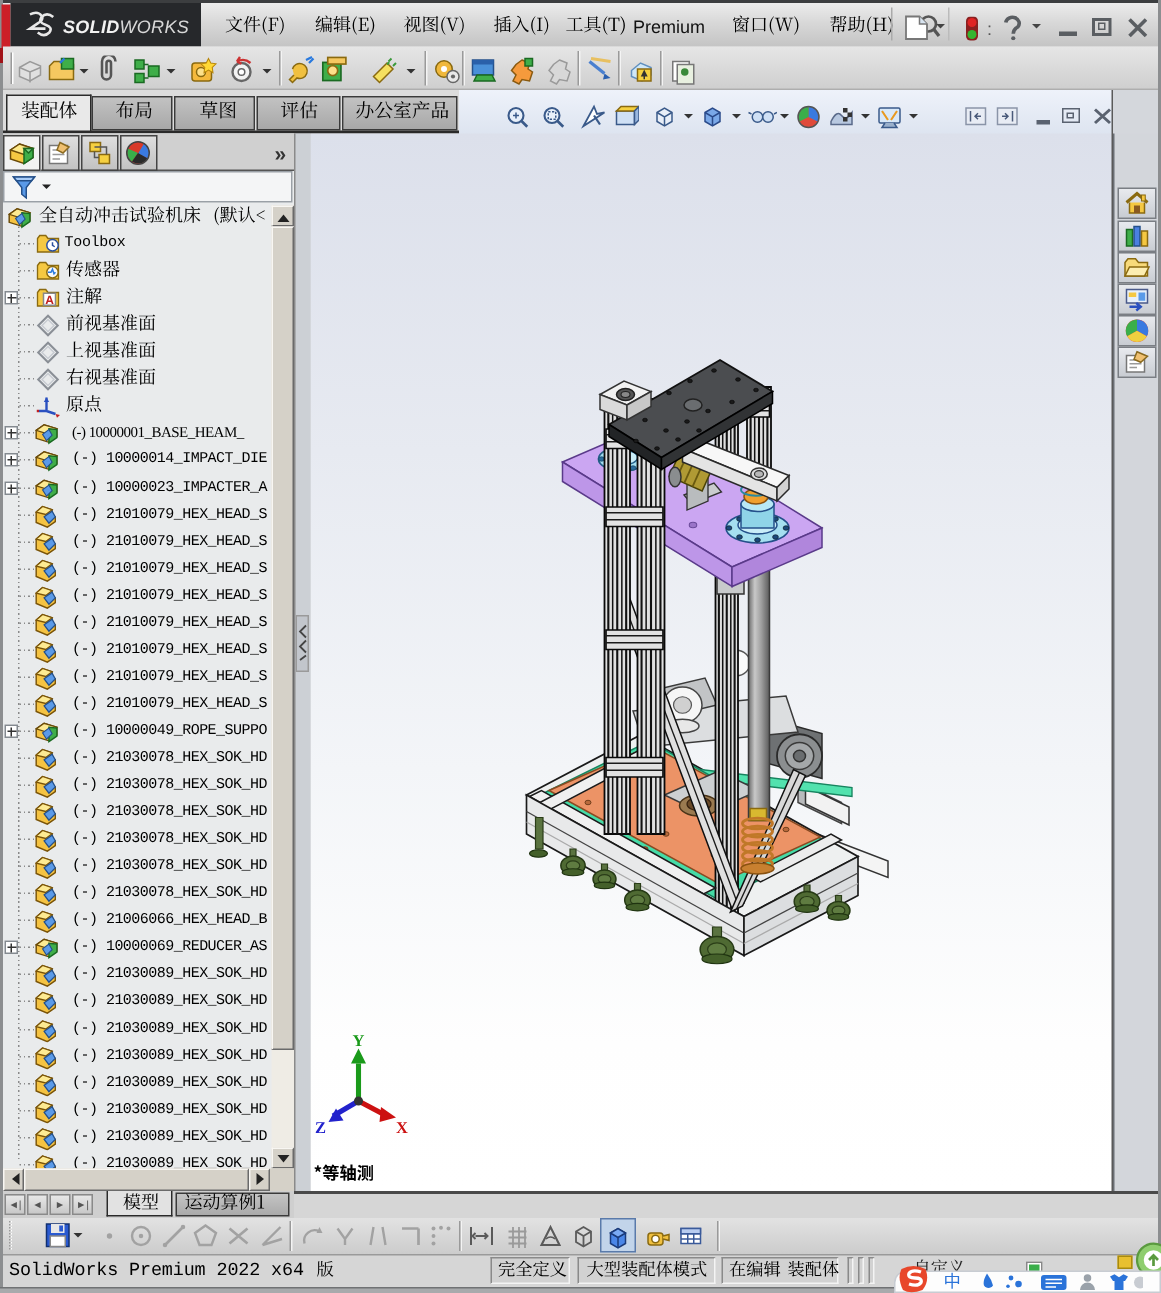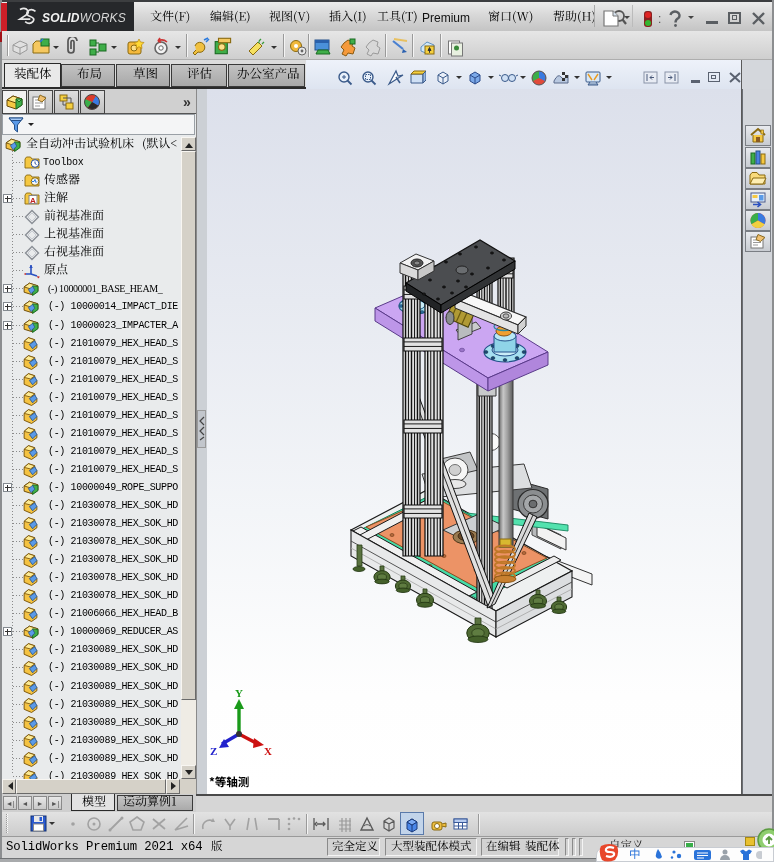--- a/index.html
+++ b/index.html
@@ -729,21 +729,21 @@
     <circle cx="7" cy="11" r="2.5" fill="#fff" stroke="#8a6a10"></circle>
     <path d="M12 9 l4 -1 v4 l-4 -1" fill="#f0c040" stroke="#8a6a10"></path>
   </svg>
 <svg class="a" style="left:452px;top:815px" width="18" height="18" viewBox="0 0 18 18">
     <rect x="2" y="4" width="13" height="10" fill="#fff" stroke="#3a5a9a"></rect>
     <path d="M2 7.5 h13 M2 11 h13 M6.5 4 v10 M10.5 4 v10" stroke="#3a5a9a"></path>
     <rect x="2" y="4" width="13" height="3.5" fill="#b8ccf0" stroke="#3a5a9a"></rect>
   </svg>
 <div class="a" style="left:478px;top:814px;width:2px;height:20px;border-left:1px solid #9a9a9a;border-right:1px solid #f4f4f4"></div>
 <div class="a" style="left:2px;top:836px;width:770px;height:22px;background:#d6d6d6;border-top:1px solid #9a9a9a"></div>
-<div class="a" style="left:6px;top:840px;font-family:'Liberation Mono',monospace;font-size:12.3px;color:#000;letter-spacing:-0.1px">SolidWorks Premium 2021 x64 </div>
+<div class="a" style="left:6px;top:840px;font-family:'Liberation Mono',monospace;font-size:12.3px;color:#000;letter-spacing:-0.1px">SolidWorks Premium 2022 x64 </div>
 <svg class="t" style="left:210px;top:841px" width="14" height="18">
     <path transform="translate(1,9.2)" d="M5.6 -8.6V-5.0C5.6 -2.9 5.4 -0.8 4.1 0.8L4.3 0.9C6.1 -0.7 6.3 -3.0 6.3 -5.0V-5.7H6.8C7.0 -4.2 7.4 -2.8 8.0 -1.8C7.3 -0.8 6.3 0.1 5.2 0.8L5.3 1.0C6.5 0.4 7.5 -0.4 8.3 -1.2C8.8 -0.4 9.6 0.3 10.5 0.9C10.6 0.6 10.9 0.4 11.2 0.4L11.2 0.3C10.2 -0.2 9.3 -0.9 8.7 -1.7C9.5 -2.9 10.0 -4.2 10.3 -5.6C10.6 -5.6 10.7 -5.6 10.8 -5.8L10.0 -6.5L9.5 -6.0H6.3V-8.3C7.4 -8.3 9.1 -8.5 10.3 -8.8C10.5 -8.7 10.6 -8.7 10.8 -8.7L10.0 -9.6C8.8 -9.2 7.3 -8.8 6.2 -8.6L5.6 -8.9ZM2.2 -9.1 1.1 -9.3V-3.7C1.1 -1.9 1.0 -0.4 0.4 0.8L0.6 0.9C1.6 -0.3 1.8 -1.8 1.8 -3.7H3.3V0.8H3.4C3.7 0.8 4.0 0.6 4.0 0.5V-3.5C4.3 -3.6 4.4 -3.7 4.5 -3.7L3.6 -4.5L3.2 -4.0H1.8V-5.9H5.0C5.1 -5.9 5.3 -5.9 5.3 -6.1C5.0 -6.4 4.5 -6.8 4.5 -6.8L4.0 -6.2H3.8V-9.2C4.1 -9.2 4.2 -9.3 4.3 -9.5L3.1 -9.6V-6.2H1.8V-8.8C2.1 -8.9 2.2 -9.0 2.2 -9.1ZM8.3 -2.3C7.7 -3.2 7.2 -4.4 7.0 -5.7H9.6C9.3 -4.5 8.9 -3.3 8.3 -2.3Z" fill="#000"></path>
   </svg>
 <div class="a" style="left:327px;top:838px;width:53px;height:18px;background:#d2d2d2;border:1px solid;border-color:#8a8a8a #f4f4f4 #f4f4f4 #8a8a8a"></div>
 <svg class="t" style="left:331px;top:841px" width="49" height="18">
     <path transform="translate(1,9.2)" d="M5.0 -9.6 4.9 -9.6C5.3 -9.2 5.7 -8.6 5.8 -8.1C6.6 -7.5 7.3 -9.1 5.0 -9.6ZM8.0 -6.6 7.5 -6.0H2.5L2.6 -5.6H8.7C8.8 -5.6 9.0 -5.7 9.0 -5.8C8.6 -6.1 8.0 -6.6 8.0 -6.6ZM1.9 -8.4 1.7 -8.4C1.8 -7.7 1.4 -7.0 0.9 -6.8C0.6 -6.6 0.5 -6.4 0.6 -6.1C0.7 -5.8 1.2 -5.8 1.5 -6.0C1.8 -6.2 2.1 -6.7 2.1 -7.5H9.6C9.5 -7.0 9.2 -6.5 9.0 -6.1L9.2 -6.0C9.6 -6.4 10.3 -6.9 10.6 -7.3C10.8 -7.4 10.9 -7.4 11.0 -7.5L10.1 -8.3L9.6 -7.8H2.1C2.0 -8.0 2.0 -8.2 1.9 -8.4ZM9.7 -4.7 9.1 -4.0H1.0L1.1 -3.7H4.0C3.8 -2.0 3.3 -0.4 0.5 0.7L0.6 0.9C4.1 -0.1 4.6 -1.7 4.8 -3.7H6.5V-0.2C6.5 0.4 6.6 0.6 7.6 0.6H8.9C10.8 0.6 11.1 0.4 11.1 0.1C11.1 -0.1 11.1 -0.1 10.8 -0.2L10.8 -1.8H10.6C10.5 -1.1 10.3 -0.5 10.3 -0.3C10.2 -0.2 10.2 -0.1 10.0 -0.1C9.9 -0.1 9.4 -0.1 8.9 -0.1H7.7C7.2 -0.1 7.2 -0.2 7.2 -0.3V-3.7H10.4C10.6 -3.7 10.7 -3.7 10.7 -3.9C10.3 -4.2 9.7 -4.7 9.7 -4.7Z M17.5 -9.0C18.4 -7.3 20.1 -5.7 22.0 -4.7C22.1 -5.0 22.3 -5.3 22.7 -5.3L22.7 -5.5C20.7 -6.4 18.8 -7.7 17.7 -9.2C18.0 -9.2 18.2 -9.2 18.2 -9.4L16.8 -9.7C16.2 -8.0 13.8 -5.6 11.9 -4.5L12.0 -4.3C14.2 -5.3 16.4 -7.3 17.5 -9.0ZM12.3 0.1 12.4 0.5H22.1C22.2 0.5 22.3 0.4 22.4 0.3C22.0 -0.1 21.3 -0.6 21.3 -0.6L20.7 0.1H17.6V-2.3H20.9C21.1 -2.3 21.2 -2.4 21.2 -2.5C20.8 -2.9 20.2 -3.3 20.2 -3.3L19.6 -2.7H17.6V-4.8H20.5C20.6 -4.8 20.8 -4.9 20.8 -5.0C20.4 -5.4 19.8 -5.8 19.8 -5.8L19.3 -5.2H13.9L14.0 -4.8H16.8V-2.7H13.7L13.8 -2.3H16.8V0.1Z M28.0 -9.6 27.9 -9.6C28.3 -9.2 28.7 -8.6 28.8 -8.1C29.6 -7.5 30.3 -9.1 28.0 -9.6ZM24.9 -8.4 24.7 -8.4C24.8 -7.7 24.4 -7.0 23.9 -6.8C23.6 -6.6 23.5 -6.4 23.6 -6.1C23.7 -5.8 24.1 -5.8 24.4 -6.0C24.8 -6.3 25.1 -6.7 25.1 -7.5H32.6C32.5 -7.1 32.3 -6.6 32.2 -6.3L32.3 -6.2C32.7 -6.5 33.3 -7.0 33.6 -7.3C33.8 -7.4 33.9 -7.4 34.0 -7.5L33.1 -8.3L32.6 -7.8H25.1C25.0 -8.0 25.0 -8.2 24.9 -8.4ZM31.7 -6.5 31.2 -5.9H24.8L24.9 -5.5H28.4V-0.4C27.4 -0.7 26.7 -1.3 26.2 -2.4C26.4 -2.9 26.5 -3.4 26.6 -3.9C26.9 -3.9 27.0 -4.0 27.0 -4.1L25.9 -4.4C25.6 -2.6 25.0 -0.5 23.4 0.8L23.5 0.9C24.8 0.2 25.6 -0.9 26.1 -2.1C27.0 0.2 28.5 0.7 31.1 0.7C31.7 0.7 33.1 0.7 33.6 0.7C33.6 0.4 33.8 0.1 34.1 0.1V-0.1C33.4 -0.1 31.8 -0.1 31.2 -0.1C30.4 -0.1 29.7 -0.1 29.1 -0.2V-3.0H32.4C32.5 -3.0 32.6 -3.1 32.7 -3.2C32.3 -3.6 31.7 -4.1 31.7 -4.1L31.1 -3.4H29.1V-5.5H32.4C32.6 -5.5 32.7 -5.6 32.7 -5.7C32.3 -6.0 31.7 -6.5 31.7 -6.5Z M38.9 -9.5 38.8 -9.4C39.4 -8.7 40.1 -7.6 40.2 -6.7C41.1 -6.0 41.8 -8.0 38.9 -9.5ZM44.3 -8.4 43.0 -8.7C42.5 -6.4 41.7 -4.4 40.2 -2.7C38.6 -4.1 37.5 -6.0 37.0 -8.5L36.7 -8.3C37.2 -5.7 38.2 -3.7 39.7 -2.1C38.5 -0.9 36.9 0.0 34.9 0.7L35.0 0.9C37.2 0.3 38.9 -0.6 40.1 -1.7C41.4 -0.6 42.9 0.3 44.7 0.9C44.8 0.5 45.2 0.3 45.6 0.3L45.6 0.1C43.7 -0.4 42.1 -1.1 40.7 -2.2C42.3 -3.9 43.3 -5.9 43.8 -8.2C44.1 -8.2 44.3 -8.2 44.3 -8.4Z" fill="#000"></path>
   </svg>
 <div class="a" style="left:385px;top:838px;width:92px;height:18px;background:#d2d2d2;border:1px solid;border-color:#8a8a8a #f4f4f4 #f4f4f4 #8a8a8a"></div>
 <svg class="t" style="left:390px;top:841px" width="83" height="18">
     <path transform="translate(1,9.2)" d="M5.2 -9.6C5.2 -8.4 5.2 -7.3 5.1 -6.2H0.6L0.7 -5.9H5.1C4.8 -3.3 3.8 -1.1 0.4 0.7L0.6 0.9C4.5 -0.8 5.6 -3.2 5.9 -5.9C6.2 -3.6 7.2 -0.9 10.3 0.9C10.5 0.5 10.7 0.3 11.2 0.3L11.2 0.1C7.8 -1.4 6.5 -3.7 6.1 -5.9H10.7C10.9 -5.9 11.0 -6.0 11.0 -6.1C10.6 -6.5 9.9 -7.0 9.9 -7.0L9.3 -6.2H5.9C6.0 -7.2 6.0 -8.2 6.1 -9.2C6.3 -9.2 6.4 -9.3 6.5 -9.5Z M18.7 -9.1V-4.7H18.8C19.1 -4.7 19.4 -4.9 19.4 -5.0V-8.6C19.7 -8.7 19.8 -8.8 19.8 -8.9ZM21.2 -9.6V-4.3C21.2 -4.2 21.1 -4.1 21.0 -4.1C20.8 -4.1 19.8 -4.2 19.8 -4.2V-4.0C20.3 -4.0 20.5 -3.9 20.6 -3.7C20.8 -3.6 20.8 -3.4 20.8 -3.2C21.8 -3.3 21.9 -3.7 21.9 -4.3V-9.2C22.2 -9.2 22.3 -9.3 22.3 -9.5ZM15.8 -8.5V-6.6H14.3L14.3 -7.2V-8.5ZM12.0 -6.6 12.1 -6.3H13.6C13.5 -5.3 13.1 -4.2 11.9 -3.3L12.1 -3.2C13.7 -4.0 14.1 -5.2 14.3 -6.3H15.8V-3.4H15.9C16.2 -3.4 16.5 -3.5 16.5 -3.6V-6.3H18.0C18.1 -6.3 18.3 -6.3 18.3 -6.5C17.9 -6.8 17.4 -7.3 17.4 -7.3L16.8 -6.6H16.5V-8.5H17.8C18.0 -8.5 18.1 -8.6 18.1 -8.7C17.8 -9.1 17.2 -9.5 17.2 -9.5L16.7 -8.9H12.3L12.4 -8.5H13.6V-7.2L13.6 -6.6ZM12.0 0.3 12.1 0.6H22.2C22.4 0.6 22.5 0.5 22.5 0.4C22.1 0.1 21.4 -0.4 21.4 -0.4L20.9 0.3H17.6V-1.9H21.2C21.4 -1.9 21.5 -1.9 21.5 -2.0C21.1 -2.4 20.5 -2.9 20.5 -2.9L20.0 -2.2H17.6V-3.3C17.9 -3.3 18.0 -3.4 18.0 -3.6L16.9 -3.7V-2.2H13.1L13.2 -1.9H16.9V0.3Z M24.1 -9.0 24.0 -8.9C24.4 -8.5 24.8 -7.8 24.9 -7.3C25.6 -6.7 26.3 -8.2 24.1 -9.0ZM33.0 -4.0 32.5 -3.4H29.2C29.7 -3.4 29.8 -4.4 28.2 -4.6L28.1 -4.5C28.4 -4.2 28.7 -3.8 28.9 -3.4C28.9 -3.4 29.0 -3.4 29.1 -3.4H23.5L23.6 -3.0H27.7C26.7 -2.2 25.2 -1.4 23.5 -0.9L23.6 -0.7C24.7 -0.9 25.7 -1.3 26.6 -1.6V-0.3C26.6 -0.2 26.5 -0.1 26.1 0.2L26.6 0.9C26.6 0.9 26.7 0.8 26.8 0.7C28.1 0.3 29.4 -0.1 30.2 -0.4L30.2 -0.6C29.1 -0.4 28.1 -0.2 27.3 -0.1V-2.0C27.9 -2.3 28.4 -2.6 28.9 -3.0H28.9C29.7 -1.0 31.3 0.2 33.4 0.9C33.5 0.5 33.8 0.3 34.1 0.3L34.1 0.1C32.8 -0.2 31.6 -0.7 30.6 -1.4C31.4 -1.6 32.2 -2.0 32.6 -2.2C32.9 -2.2 33.0 -2.2 33.1 -2.3L32.1 -2.9C31.8 -2.6 31.0 -2.0 30.4 -1.6C29.9 -2.0 29.5 -2.5 29.2 -3.0H33.7C33.9 -3.0 34.0 -3.1 34.0 -3.2C33.6 -3.6 33.0 -4.0 33.0 -4.0ZM23.6 -5.6 24.2 -4.8C24.3 -4.8 24.4 -4.9 24.4 -5.1C25.2 -5.6 25.8 -6.1 26.3 -6.5V-4.0H26.4C26.7 -4.0 27.0 -4.1 27.0 -4.2V-9.2C27.3 -9.2 27.4 -9.3 27.4 -9.5L26.3 -9.6V-6.8C25.1 -6.3 24.1 -5.8 23.6 -5.6ZM31.2 -9.5 30.0 -9.6V-7.7H27.4L27.5 -7.3H30.0V-5.3H27.6L27.7 -4.9H33.2C33.4 -4.9 33.5 -5.0 33.5 -5.1C33.2 -5.5 32.6 -5.9 32.6 -5.9L32.1 -5.3H30.8V-7.3H33.7C33.9 -7.3 34.0 -7.4 34.0 -7.5C33.6 -7.9 33.0 -8.3 33.0 -8.3L32.5 -7.7H30.8V-9.2C31.1 -9.2 31.2 -9.3 31.2 -9.5Z M41.1 -5.7V-0.3C41.1 0.3 41.3 0.5 42.2 0.5H43.4C45.3 0.5 45.7 0.4 45.7 0.0C45.7 -0.1 45.6 -0.2 45.4 -0.3L45.3 -2.1H45.2C45.0 -1.3 44.9 -0.6 44.8 -0.4C44.7 -0.2 44.7 -0.2 44.6 -0.2C44.4 -0.2 44.0 -0.2 43.4 -0.2H42.3C41.8 -0.2 41.8 -0.2 41.8 -0.5V-5.4H44.1V-4.3H44.2C44.4 -4.3 44.8 -4.5 44.8 -4.6V-8.3C45.1 -8.4 45.3 -8.5 45.4 -8.6L44.4 -9.4L44.0 -8.9H40.9L41.0 -8.5H44.1V-5.7H41.9L41.1 -6.1ZM38.0 -8.5V-6.9H37.3V-8.5ZM35.3 -6.9V0.8H35.4C35.7 0.8 36.0 0.7 36.0 0.6V-0.2H39.4V0.6H39.5C39.8 0.6 40.1 0.5 40.1 0.4V-6.5C40.3 -6.5 40.5 -6.6 40.6 -6.7L39.7 -7.4L39.3 -6.9H38.6V-8.5H40.4C40.5 -8.5 40.7 -8.6 40.7 -8.7C40.3 -9.0 39.7 -9.5 39.7 -9.5L39.2 -8.8H35.0L35.1 -8.5H36.7V-6.9H36.0L35.3 -7.3ZM39.4 -2.1V-0.5H36.0V-2.1ZM39.4 -2.4H36.0V-3.3L36.1 -3.2C37.2 -4.0 37.3 -5.3 37.3 -6.1V-6.6H38.0V-4.3C38.0 -4.0 38.1 -3.8 38.5 -3.8H38.8C39.1 -3.8 39.3 -3.8 39.4 -3.8ZM39.4 -4.4H39.4C39.3 -4.4 39.2 -4.4 39.2 -4.4C39.2 -4.4 39.1 -4.4 39.1 -4.4C39.1 -4.4 39.0 -4.4 38.9 -4.4H38.7C38.6 -4.4 38.6 -4.4 38.6 -4.5V-6.6H39.4ZM36.0 -3.4V-6.6H36.7V-6.1C36.7 -5.3 36.7 -4.3 36.0 -3.4Z M49.0 -6.4 48.5 -6.6C48.9 -7.4 49.3 -8.2 49.5 -9.0C49.8 -9.0 49.9 -9.1 50.0 -9.3L48.8 -9.6C48.3 -7.4 47.3 -5.2 46.4 -3.8L46.6 -3.7C47.1 -4.2 47.5 -4.8 47.9 -5.4V0.9H48.0C48.3 0.9 48.7 0.7 48.7 0.7V-6.2C48.9 -6.2 49.0 -6.3 49.0 -6.4ZM54.7 -2.4 54.2 -1.8H53.3V-6.9H53.4C54.0 -4.4 55.1 -2.4 56.5 -1.2C56.6 -1.6 56.9 -1.8 57.2 -1.8L57.2 -1.9C55.8 -2.9 54.4 -4.8 53.6 -6.9H56.6C56.7 -6.9 56.8 -7.0 56.9 -7.1C56.5 -7.5 55.9 -7.9 55.9 -7.9L55.3 -7.2H53.3V-9.2C53.6 -9.2 53.7 -9.3 53.8 -9.5L52.6 -9.6V-7.2H49.3L49.4 -6.9H52.1C51.5 -4.8 50.4 -2.7 48.9 -1.2L49.1 -1.1C50.7 -2.4 51.9 -4.1 52.6 -6.0V-1.8H50.6L50.7 -1.5H52.6V0.9H52.8C53.0 0.9 53.3 0.7 53.3 0.6V-1.5H55.2C55.4 -1.5 55.5 -1.5 55.5 -1.6C55.2 -2.0 54.7 -2.4 54.7 -2.4Z M59.7 -9.6V-7.0H57.9L58.0 -6.7H59.6C59.3 -4.9 58.7 -3.2 57.8 -1.8L58.0 -1.7C58.7 -2.5 59.3 -3.4 59.7 -4.4V0.9H59.8C60.1 0.9 60.4 0.7 60.4 0.6V-5.2C60.8 -4.7 61.2 -4.0 61.3 -3.5C62.0 -3.0 62.6 -4.4 60.4 -5.4V-6.7H61.9C62.1 -6.7 62.2 -6.7 62.2 -6.8C61.9 -7.2 61.3 -7.7 61.3 -7.7L60.8 -7.0H60.4V-9.2C60.7 -9.2 60.8 -9.3 60.8 -9.5ZM62.4 -6.8V-2.9H62.5C62.8 -2.9 63.1 -3.1 63.1 -3.2V-3.6H64.4C64.4 -3.1 64.4 -2.7 64.3 -2.3H61.3L61.4 -1.9H64.2C63.9 -0.9 63.1 -0.0 60.8 0.7L60.9 0.9C63.8 0.3 64.7 -0.7 65.1 -1.9H65.2C65.4 -0.9 66.1 0.3 68.1 0.9C68.1 0.4 68.4 0.3 68.8 0.2L68.8 0.0C66.7 -0.4 65.8 -1.1 65.4 -1.9H68.2C68.4 -1.9 68.5 -2.0 68.5 -2.1C68.2 -2.4 67.6 -2.9 67.6 -2.9L67.1 -2.3H65.1C65.2 -2.7 65.3 -3.1 65.3 -3.6H66.8V-3.1H66.9C67.1 -3.1 67.5 -3.3 67.5 -3.3V-6.3C67.7 -6.3 67.9 -6.4 68.0 -6.5L67.1 -7.2L66.7 -6.8H63.1L62.4 -7.1ZM65.7 -9.6V-8.3H64.1V-9.2C64.4 -9.2 64.5 -9.3 64.6 -9.5L63.4 -9.6V-8.3H61.6L61.7 -8.0H63.4V-7.1H63.5C63.8 -7.1 64.1 -7.2 64.1 -7.3V-8.0H65.7V-7.1H65.9C66.1 -7.1 66.5 -7.2 66.5 -7.3V-8.0H68.2C68.4 -8.0 68.5 -8.1 68.5 -8.2C68.2 -8.5 67.6 -9.0 67.6 -9.0L67.1 -8.3H66.5V-9.2C66.7 -9.2 66.8 -9.3 66.9 -9.5ZM63.1 -5.0H66.8V-3.9H63.1ZM63.1 -5.3V-6.4H66.8V-5.3Z M77.0 -9.3 76.9 -9.2C77.4 -8.9 78.1 -8.3 78.3 -7.9C79.1 -7.5 79.5 -9.0 77.0 -9.3ZM75.3 -9.6C75.3 -8.8 75.3 -7.9 75.4 -7.1H69.6L69.7 -6.8H75.4C75.7 -3.7 76.5 -1.2 78.4 0.3C78.9 0.7 79.6 1.0 79.9 0.7C80.0 0.5 80.0 0.4 79.6 -0.1L79.8 -1.8L79.7 -1.9C79.6 -1.4 79.3 -0.9 79.2 -0.6C79.1 -0.3 79.0 -0.3 78.8 -0.5C77.1 -1.7 76.4 -4.2 76.2 -6.8H79.7C79.8 -6.8 80.0 -6.8 80.0 -7.0C79.6 -7.3 79.0 -7.8 79.0 -7.8L78.4 -7.1H76.2C76.2 -7.8 76.1 -8.5 76.1 -9.1C76.4 -9.2 76.5 -9.3 76.5 -9.5ZM69.7 -0.3 70.3 0.7C70.3 0.6 70.4 0.5 70.5 0.4C72.7 -0.4 74.4 -1.0 75.6 -1.5L75.5 -1.7L72.9 -1.0V-4.4H75.0C75.2 -4.4 75.3 -4.5 75.3 -4.6C74.9 -5.0 74.3 -5.4 74.3 -5.4L73.8 -4.8H70.0L70.1 -4.4H72.2V-0.8C71.1 -0.6 70.2 -0.3 69.7 -0.3Z" fill="#000"></path>

